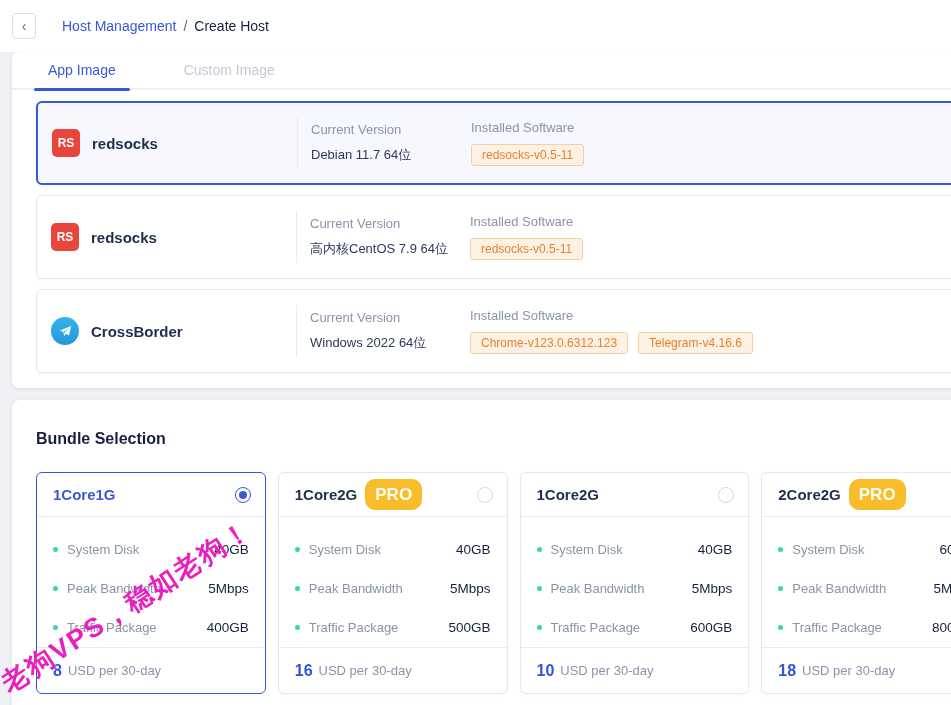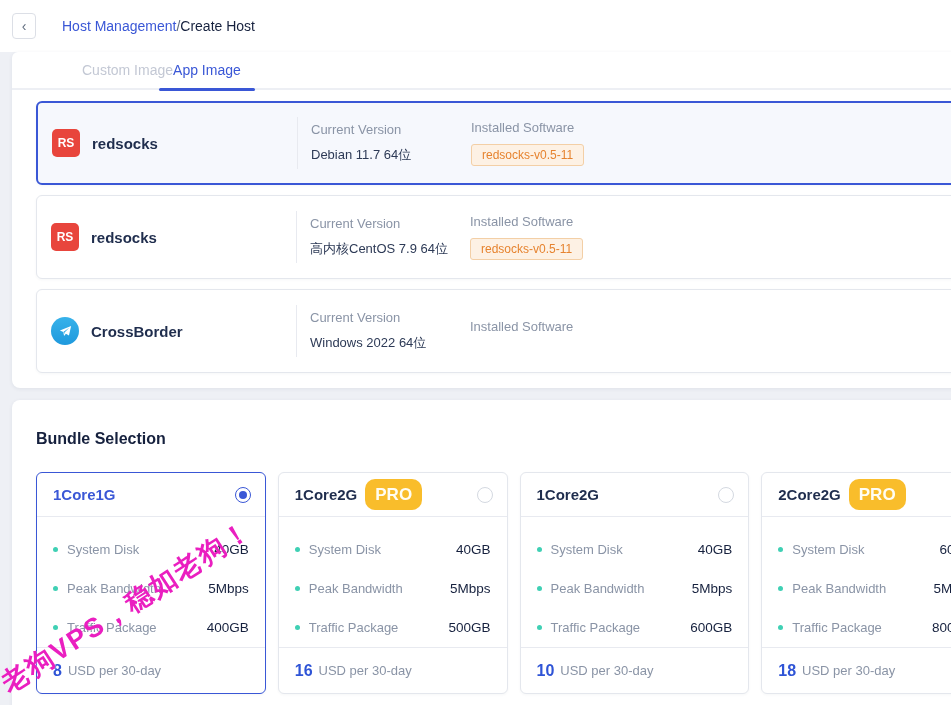--- a/index.html
+++ b/index.html
@@ -13,21 +13,21 @@
   
   .topbar {
     position:absolute; left:0; top:0; width:951px; height:52px;
     background:#ffffff; display:flex; align-items:center; padding-left:12px;
   }
   .back-btn {
     width:24px; height:26px; border:1px solid #dcdfe6; border-radius:4px;
     background:#fff; display:flex; align-items:center; justify-content:center;
     color:#5f6b7d; font-size:14px; cursor:pointer;
   }
-  .breadcrumb { margin-left:26px; font-size:14px; display:flex; align-items:center; }
+  .breadcrumb { margin-left:26px; font-size:14px; display:flex; gap:7px; align-items:center; }
   .crumb-link { color:#3a57d6; cursor:pointer; }
   .crumb-sep  { color:#5f6b7d; }
   .crumb-current { color:#16213e; font-weight:normal; }
 
   
   .panel {
     position:absolute; left:12px; right:-40px; background:#ffffff;
     border-radius:8px; box-shadow:0 1px 4px rgba(31,45,77,.07);
   }
   .panel-images { top:52px; height:336px; border-top-left-radius:6px; }
@@ -128,22 +128,22 @@
   </div>
   <div class="breadcrumb">
     <span class="crumb-link">Host Management</span>
     <span class="crumb-sep">/</span>
     <span class="crumb-current">Create Host</span>
   </div>
 </div>
 
 <div class="panel panel-images">
   <div class="tabs">
+    <div class="tab tab-active">App Image</div>
     <div class="tab tab-inactive">Custom Image</div>
-    <div class="tab tab-active">App Image</div>
   </div>
 
   <div class="img-cards">
 
     <div class="img-card selected">
       <div class="img-card-left">
         <div class="app-icon red">
           <span>RS</span>
         </div>
         <div class="img-title">redsocks</div>
@@ -190,20 +190,24 @@
         </div>
         <div class="img-title">CrossBorder</div>
       </div>
       <div class="vdivider"></div>
       <div class="col-version">
         <div class="col-label">Current Version</div>
         <div class="col-value">Windows 2022 64位</div>
       </div>
       <div class="col-soft">
         <div class="col-label">Installed Software</div>
+        <div class="tag-row">
+          <span class="soft-tag">Chrome-v123.0.6312.123</span>
+          <span class="soft-tag">Telegram-v4.16.6</span>
+        </div>
       </div>
     </div>
 
   </div>
 </div>
 
 <div class="panel panel-bundle">
   <div class="bundle-title">Bundle Selection</div>
 
   <div class="bundle-row">

